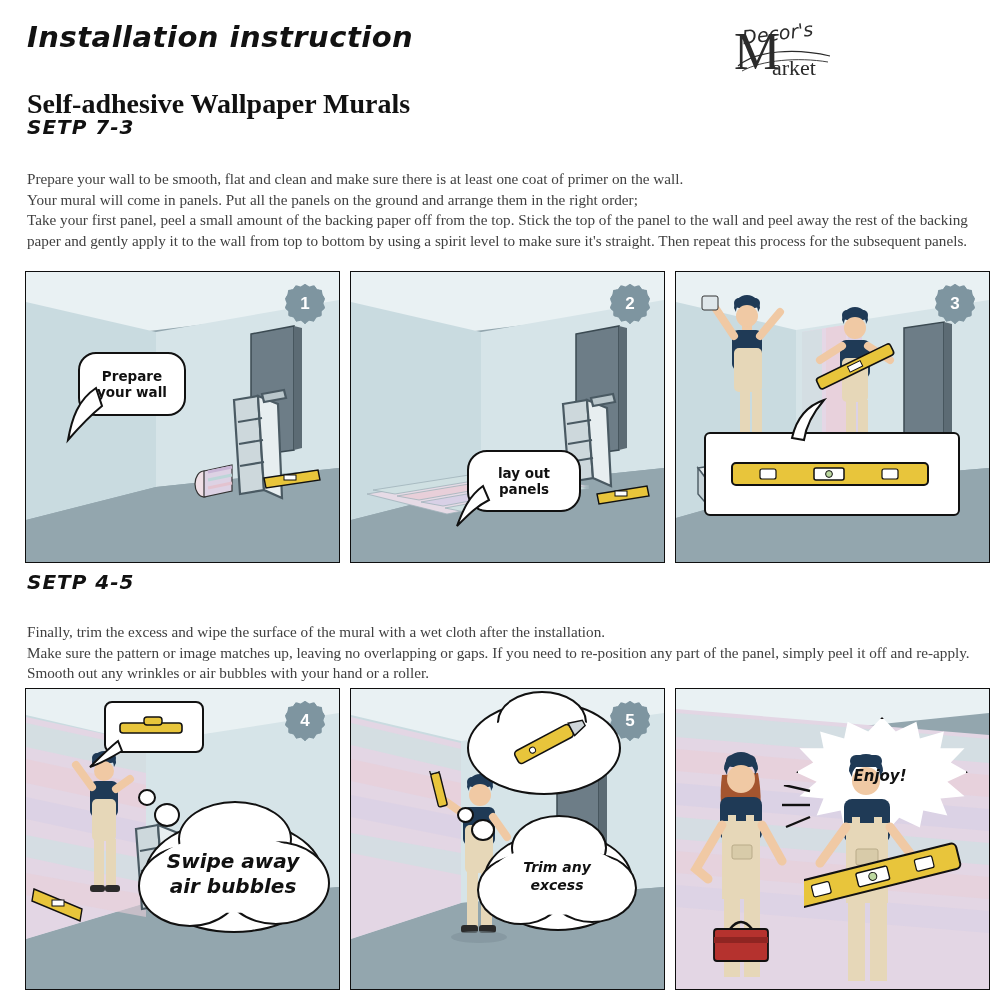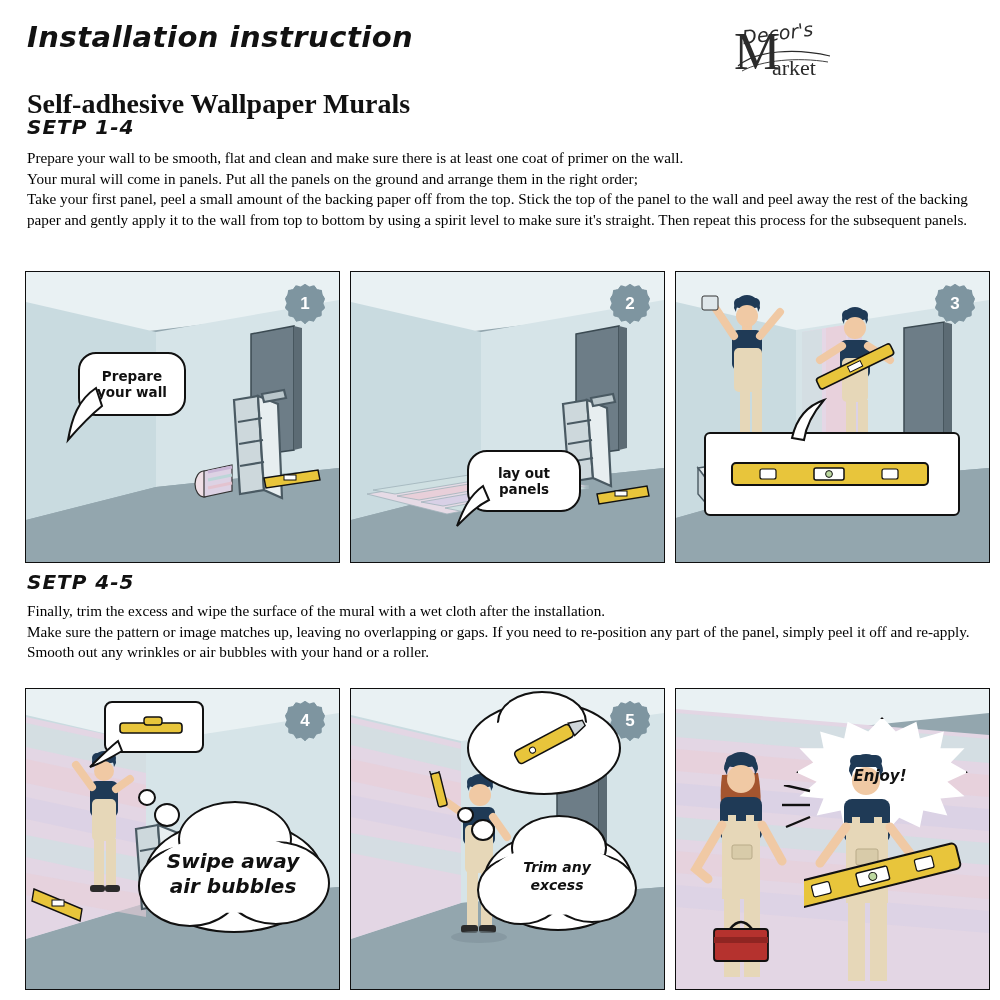--- a/index.html
+++ b/index.html
@@ -48,21 +48,21 @@
   
   .step-head{
     position:absolute;left:27px;
     font-family:"DejaVu Sans", sans-serif;
     font-style:italic;font-weight:bold;font-size:20px;
     letter-spacing:1px;color:#111;
   }
   .body-text{
     position:absolute;left:27px;width:950px;
     font-family:"Liberation Serif", serif;
-    font-size:15.2px;line-height:20.5px;color:#000000;
+    font-size:15.2px;line-height:20.5px;color:#404040;margin-top:21px;
   }
   .body-text p{margin:0;}
 
   
   .strip{position:absolute;left:25px;display:flex;gap:10px;}
   .panel{
     position:relative;width:313px;height:290px;
     border:1px solid #0f0f0f;overflow:hidden;background:#8fa3ab;
   }
   .panel.row2{height:300px;}
@@ -111,21 +111,21 @@
   <div class="logo">
     <div class="big-m">M</div>
     <div class="decor">Decor's</div>
     <div class="arket">arket</div>
     <svg class="swash" viewBox="0 0 96 26">
       <path d="M2 18 C20 2, 60 0, 94 8" stroke="#2b2b2b" stroke-width="1.2" fill="none"></path>
       <path d="M6 23 C26 12, 62 9, 92 14" stroke="#2b2b2b" stroke-width="0.9" fill="none"></path>
     </svg>
   </div>
 
-  <div class="step-head" style="top:115px">SETP 1-4</div>
+  <div class="step-head" style="top:115px">SETP 7-3</div>
   <div class="body-text" style="top:148px">
     <p>Prepare your wall to be smooth, flat and clean and make sure there is at least one coat of primer on the wall.</p>
     <p>Your mural will come in panels. Put all the panels on the ground and arrange them in the right order;</p>
     <p>Take your first panel, peel a small amount of the backing paper off from the top. Stick the top of the panel to the wall and peel away the rest of the backing paper and gently apply it to the wall from top to bottom by using a spirit level to make sure it's straight. Then repeat this process for the subsequent panels.</p>
   </div>
 
   <div class="strip" style="top:271px">
 
     <div class="panel">
       

